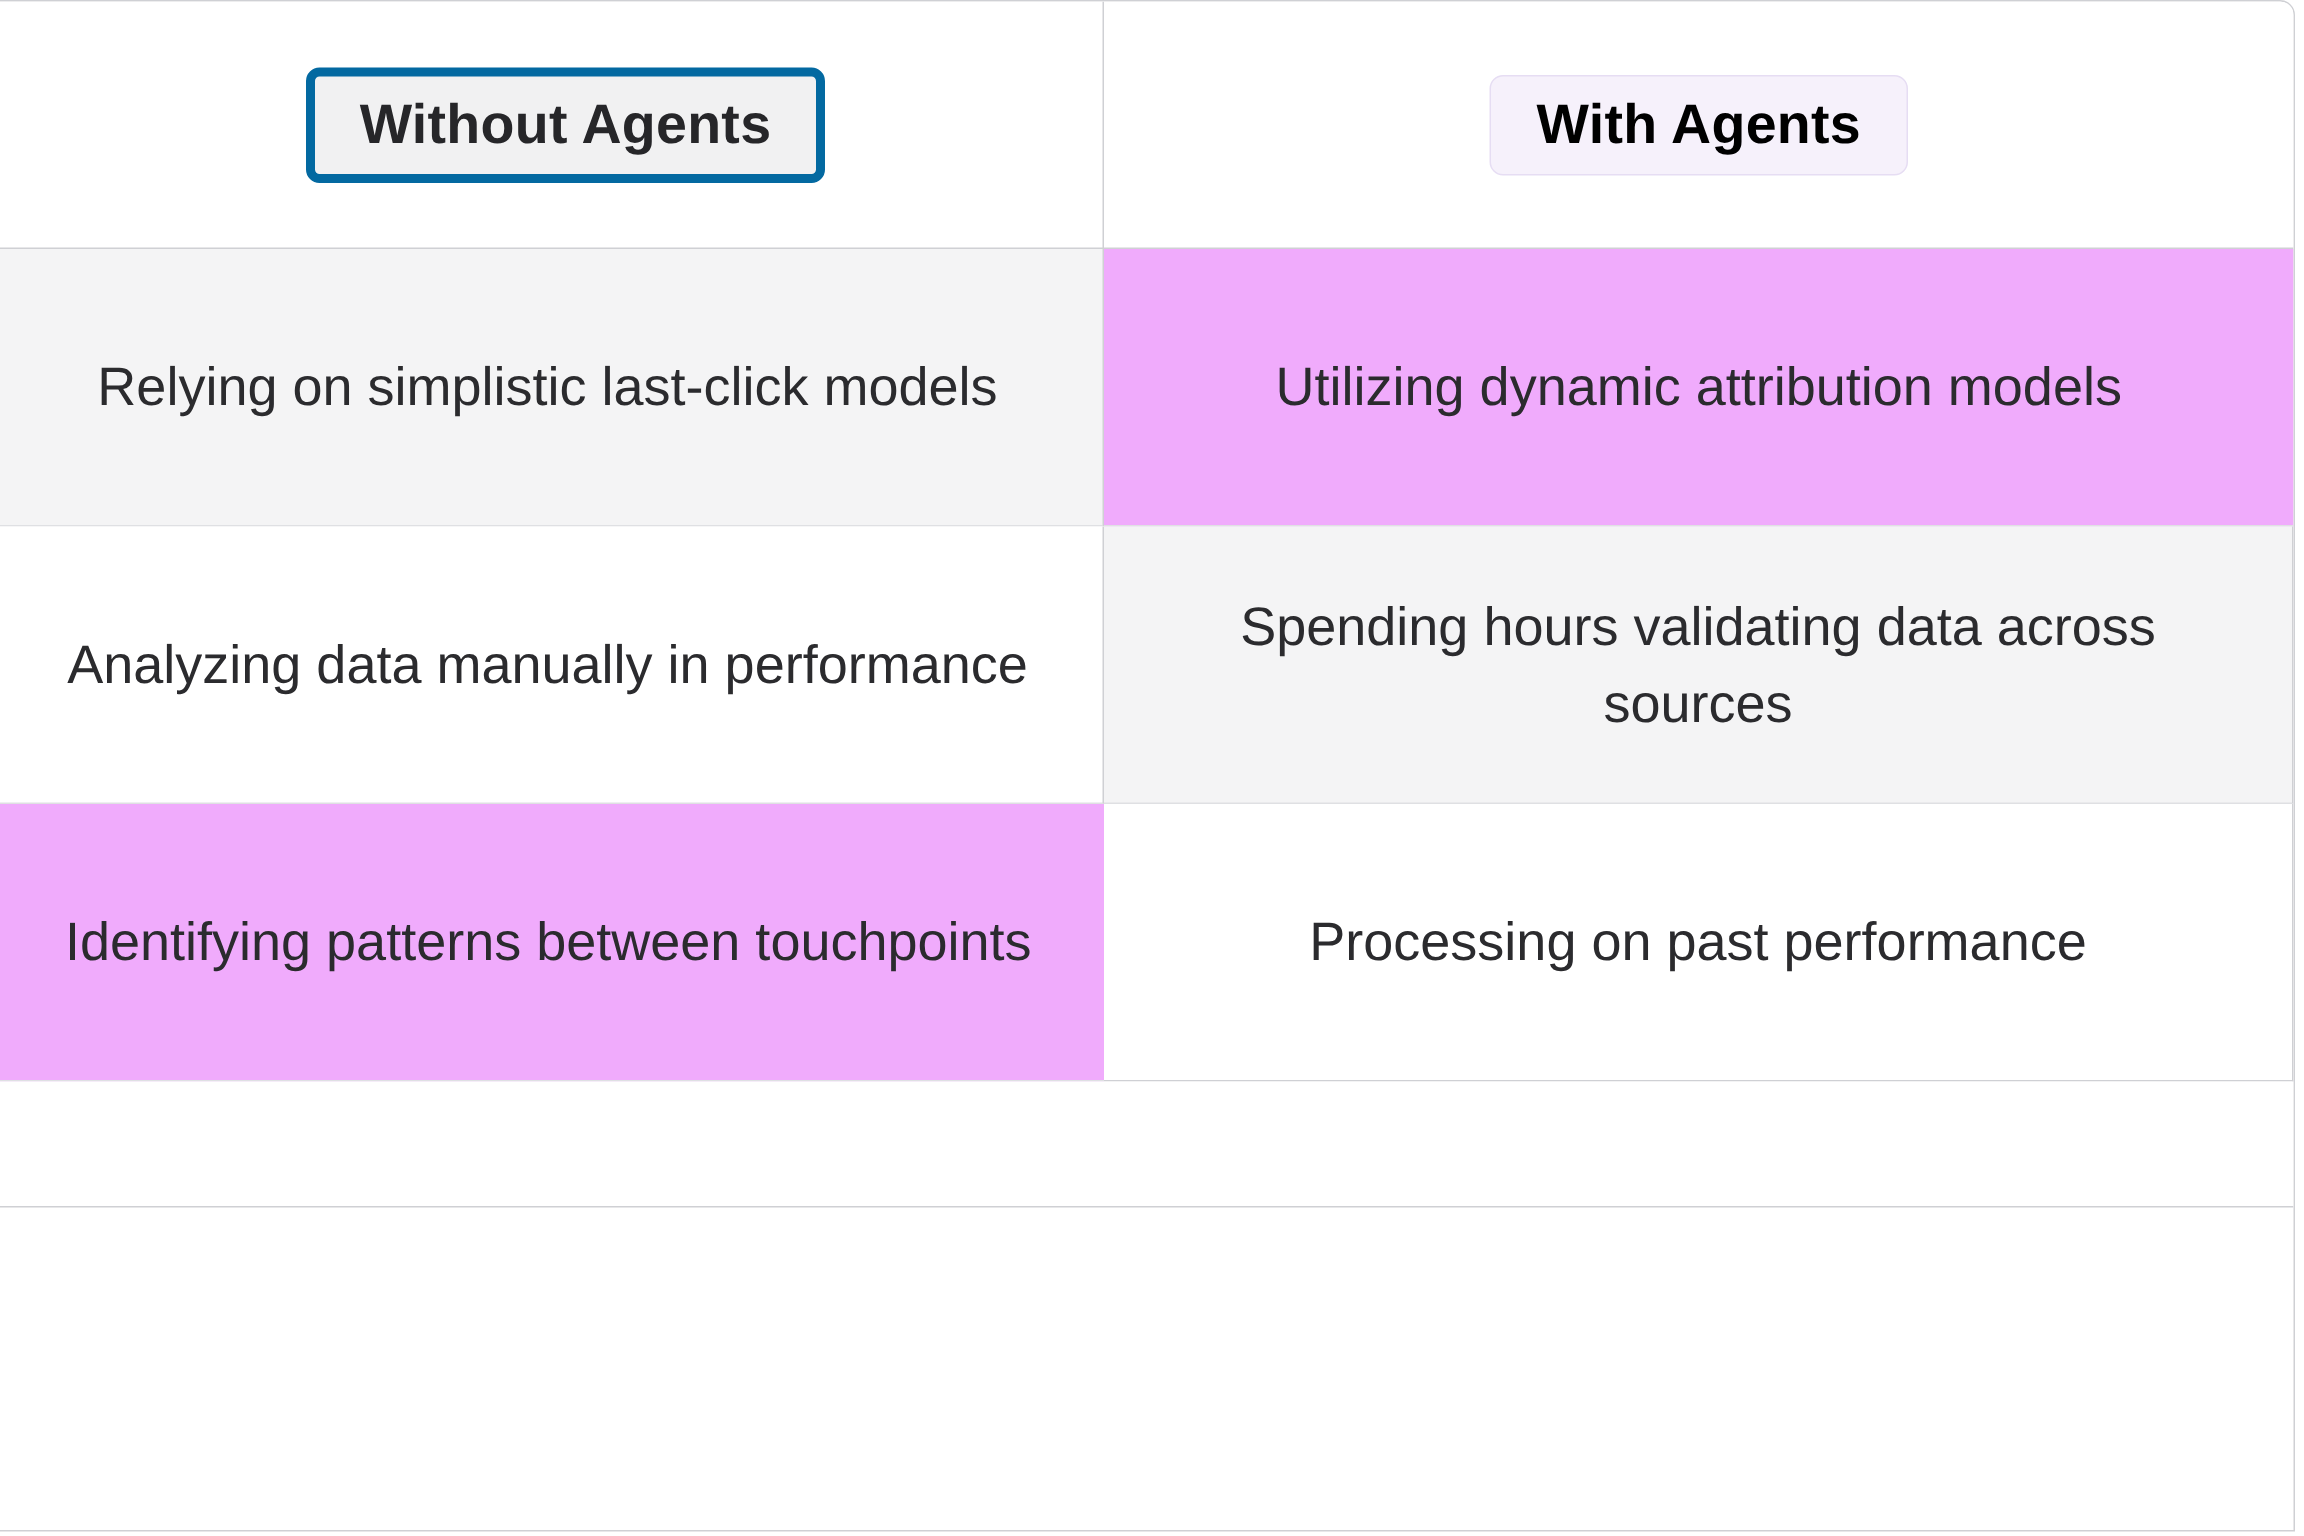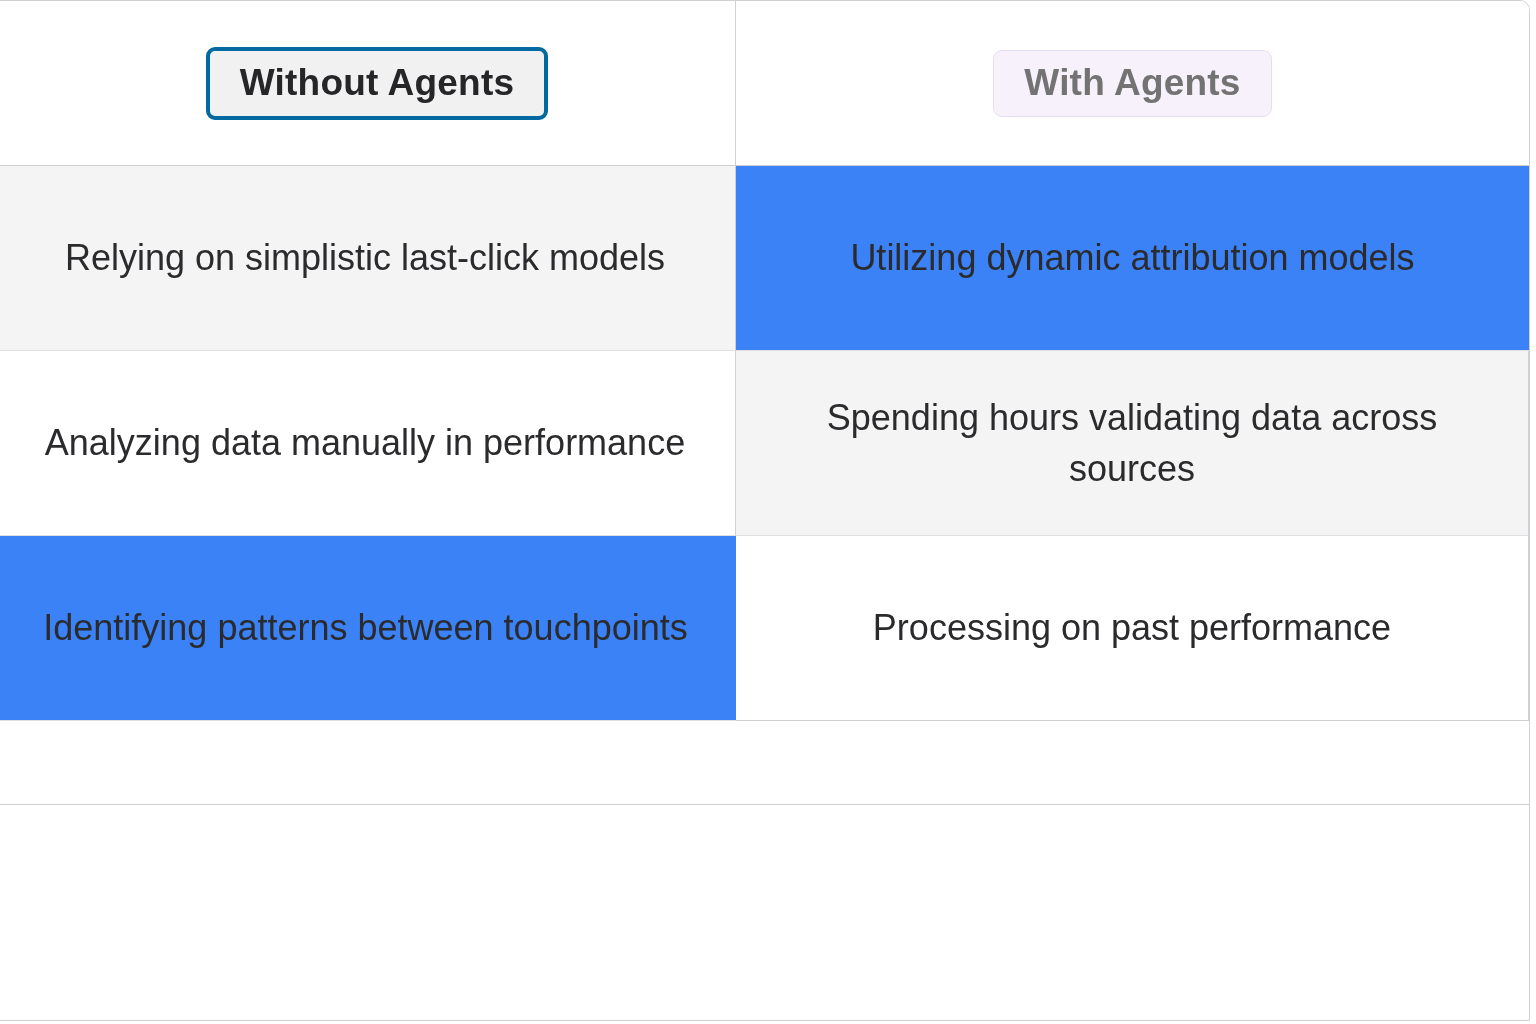--- a/index.html
+++ b/index.html
@@ -54,28 +54,28 @@
     padding: 13px 30px 15px 30px;
     border-radius: 9px;
     font-size: 37px;
     font-weight: bold;
     letter-spacing: 0.2px;
     line-height: 1;
     white-space: nowrap;
   }
   .badge.without {
     background: #f1f1f2;
-    border: 4px solid #0369a1;
+    border: 6px solid #0369a1;
     color: #262629;
     margin-left: 24px;
   }
   .badge.with {
     background: #f6f1fb;
     border: 1px solid #e6ddf3;
-    color: #737373;
+    color: #000000;
   }
 
   
   .cell {
     height: 185px;
     display: flex;
     align-items: center;
     justify-content: center;
     text-align: center;
     padding: 6px 46px;
@@ -83,21 +83,21 @@
     border-bottom: 1px solid #dfe0e3;
     font-size: 36px;
     line-height: 1.42;
     color: #2b2b2e;
   }
   .cell.left  {
     border-right: 1px solid #cfd0d4;
     background: #ffffff;
   }
   .cell.left.striped { background: #f4f4f5; }
-  .cell.right { background: #3b82f6; }
+  .cell.right { background: #f0abfc; }
 
   .cell.lastrow { border-bottom: 1px solid #cfd0d4; }
 
   .cell span { display: block; max-width: 100%; }
 
   
   .footer-row {
     grid-column: 1 / -1;
     height: 84px;
     background: #ffffff;

